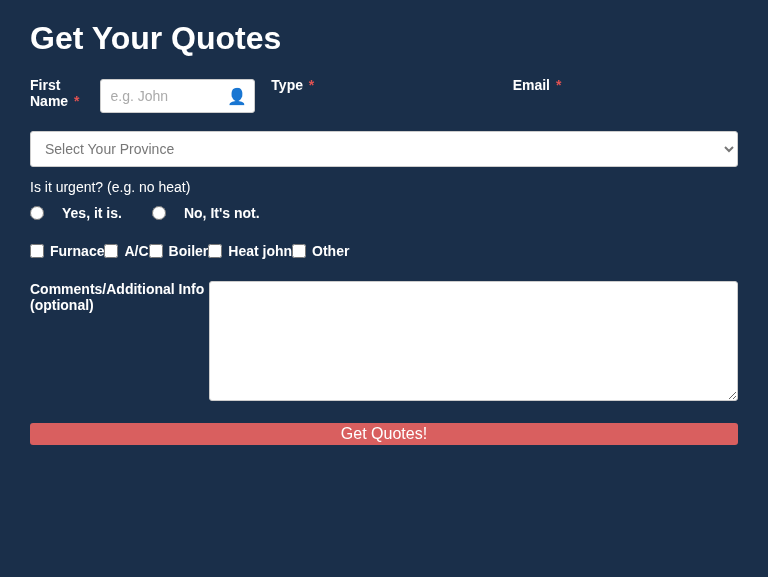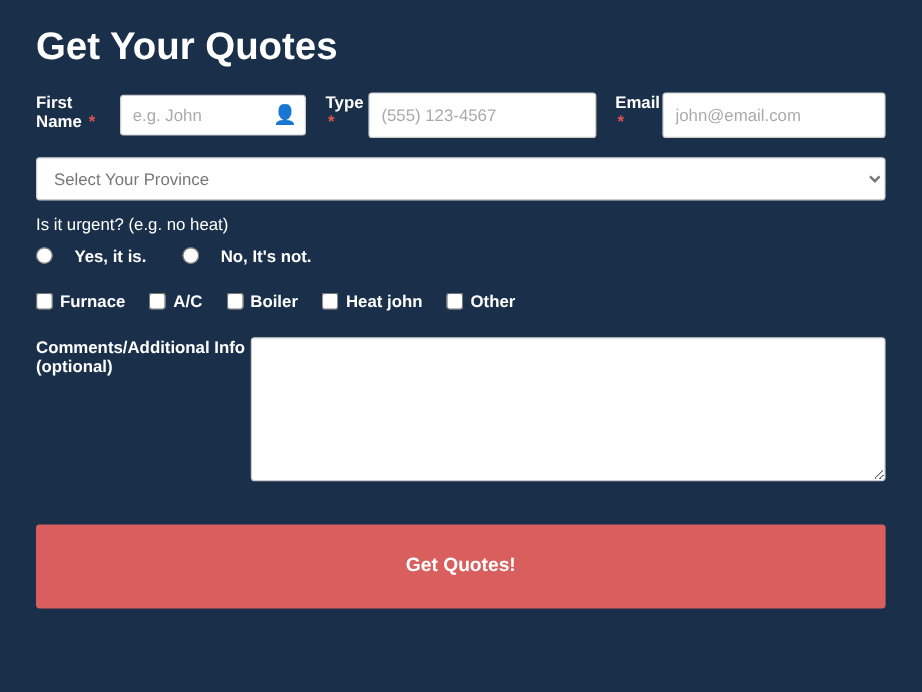--- a/index.html
+++ b/index.html
@@ -101,21 +101,20 @@
     }
 
     .radio-option input[type="radio"] {
       accent-color: #1a2f4a;
       width: 14px;
       height: 14px;
     }
 
     .checkbox-group {
       display: flex;
-      gap: 20px;
       align-items: center;
       flex-wrap: wrap;
       margin-bottom: 16px;
     }
 
     .checkbox-option {
       display: flex;
       align-items: center;
       gap: 6px;
       font-size: 14px;
@@ -132,25 +131,25 @@
       resize: vertical;
       color: #333;
     }
 
     .submit-btn {
       width: 100%;
       background-color: #d95f5f;
       color: #ffffff;
       border: none;
       border-radius: 3px;
-      padding: 26px;
+      padding: 2px;
       font-size: 16px;
-      font-weight: bold;
+      font-weight: normal;
       cursor: pointer;
-      margin-top: 24px;
+      margin-top: 10px;
     }
 
     .first-name-input-wrapper {
       position: relative;
       display: flex;
       align-items: center;
     }
 
     .first-name-input-wrapper input {
       width: 100%;
@@ -187,29 +186,27 @@
       <input type="text" placeholder="e.g. John" style="">
       <span class="person-icon">👤</span>
     </div>
   </div>
 
   <div class="form-group">
     <label>
       <span>Type</span>
       <span class="required">*</span>
     </label>
-    <input type="tel" placeholder="(555) 123-4567" style="">
   </div>
 
   <div class="form-group">
     <label>
       <span>Email</span>
       <span class="required">*</span>
     </label>
-    <input type="email" placeholder="john@email.com" style="">
   </div>
 </div>
 
 <div class="form-group section-divider">
   <select>
   <option value="">Select Your Province</option><option value="alberta">Alberta</option><option value="british_columbia">British Columbia</option><option value="manitoba">Manitoba</option><option value="new_brunswick">New Brunswick</option><option value="newfoundland_and_labrador">Newfoundland and Labrador</option><option value="nova_scotia">Nova Scotia</option><option value="ontario">Ontario</option><option value="prince_edward_island">Prince Edward Island</option><option value="quebec">Quebec</option><option value="saskatchewan">Saskatchewan</option></select>
 </div>
 
 <div class="section-divider">
   <div class="section-label">Is it urgent? (e.g. no heat)</div>

